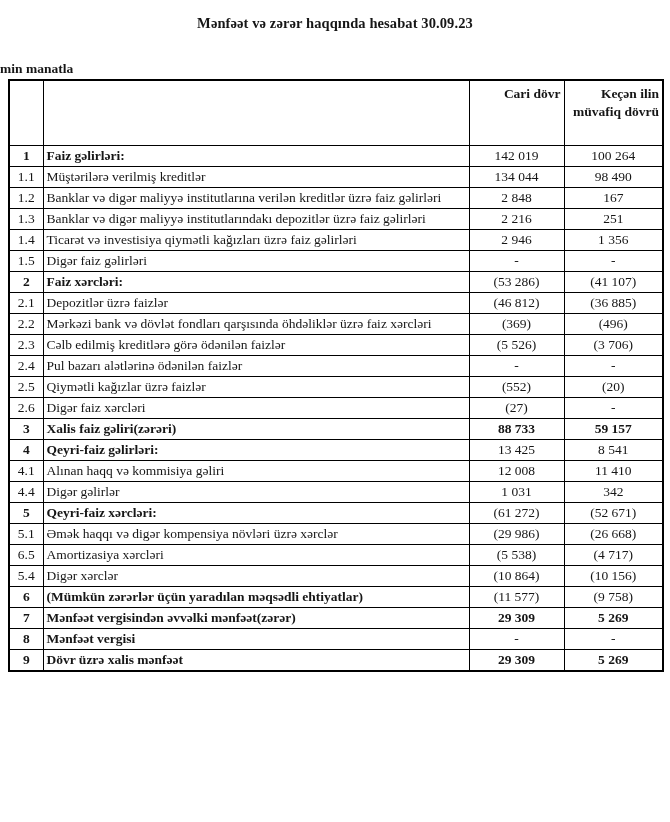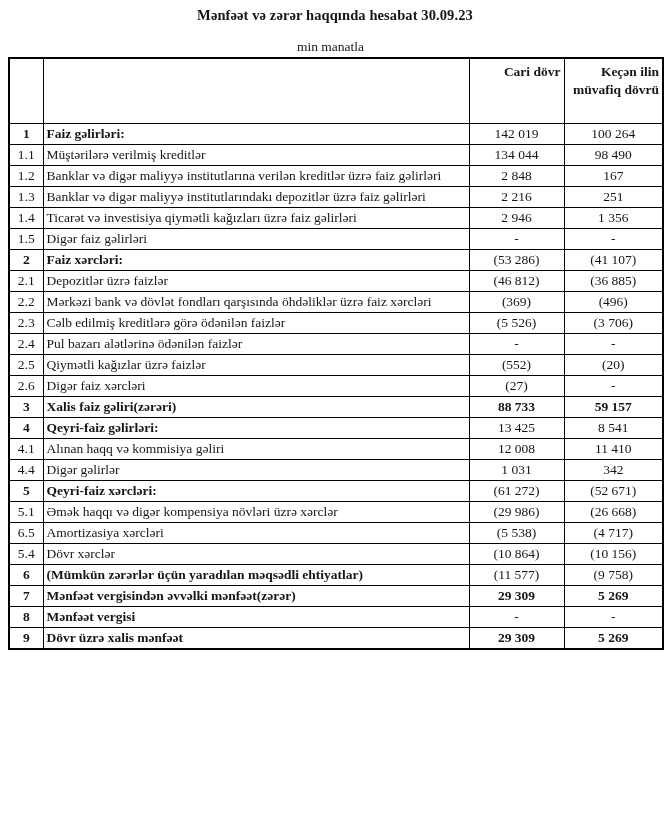--- a/index.html
+++ b/index.html
@@ -11,28 +11,28 @@
     width: 670px;
     height: 822px;
     font-family: "Liberation Serif", "DejaVu Serif", serif;
     color: #161616;
     overflow: hidden;
   }
   .title {
     text-align: center;
     font-weight: bold;
     font-size: 14.5px;
-    padding-top: 7px;
+    padding-top: 15px;
     letter-spacing: 0.1px;
   }
   .unit-note {
-    text-align: center;
-    font-weight: normal;
+    text-align: left;
+    font-weight: bold;
     font-size: 13.5px;
-    margin: 15px 9px 2px 0;
+    margin: 29px 9px 2px 0;
   }
   table.pnl {
     border-collapse: collapse;
     table-layout: fixed;
     margin-left: 8px;
     width: 654px;
     border: 2.5px solid #000;
   }
   table.pnl th, table.pnl td {
     border: 1.5px solid #000;
@@ -205,21 +205,21 @@
           <td class="val">(26 668)</td>
         </tr>
         <tr>
           <td class="num">6.5</td>
           <td class="label">Amortizasiya xərcləri</td>
           <td class="val">(5 538)</td>
           <td class="val">(4 717)</td>
         </tr>
         <tr>
           <td class="num">5.4</td>
-          <td class="label">Dövr xərclər</td>
+          <td class="label">Digər xərclər</td>
           <td class="val">(10 864)</td>
           <td class="val">(10 156)</td>
         </tr>
         <tr>
           <td class="num b">6</td>
           <td class="label b">(Mümkün zərərlər üçün yaradılan məqsədli ehtiyatlar)</td>
           <td class="val">(11 577)</td>
           <td class="val">(9 758)</td>
         </tr>
         <tr>

